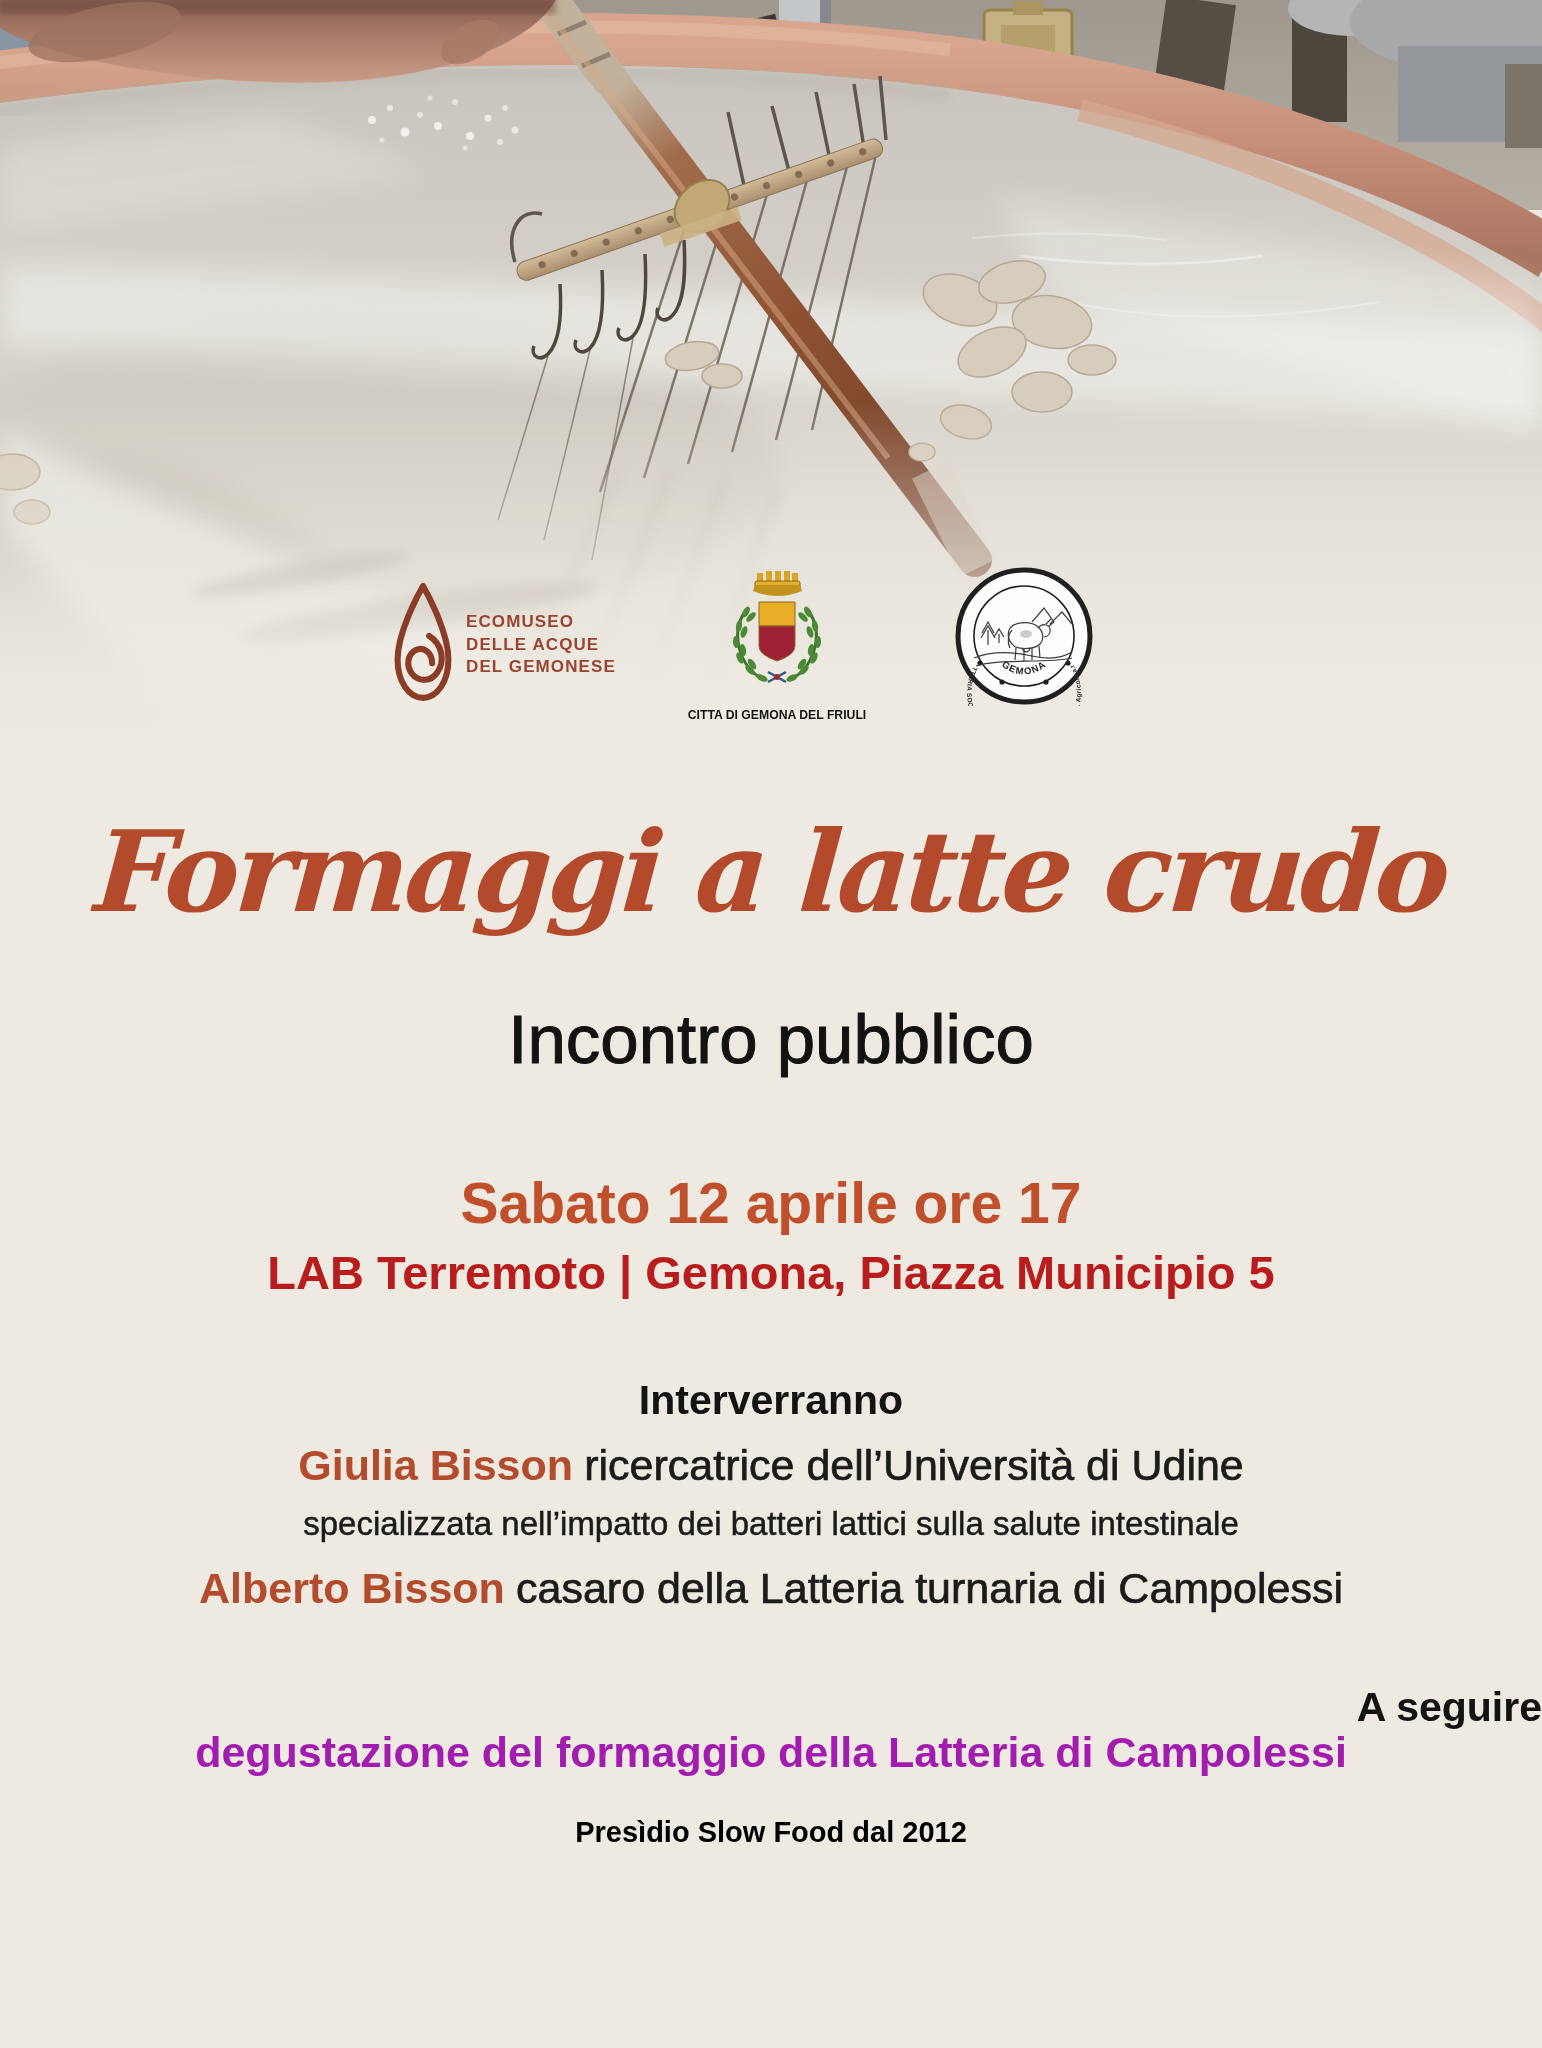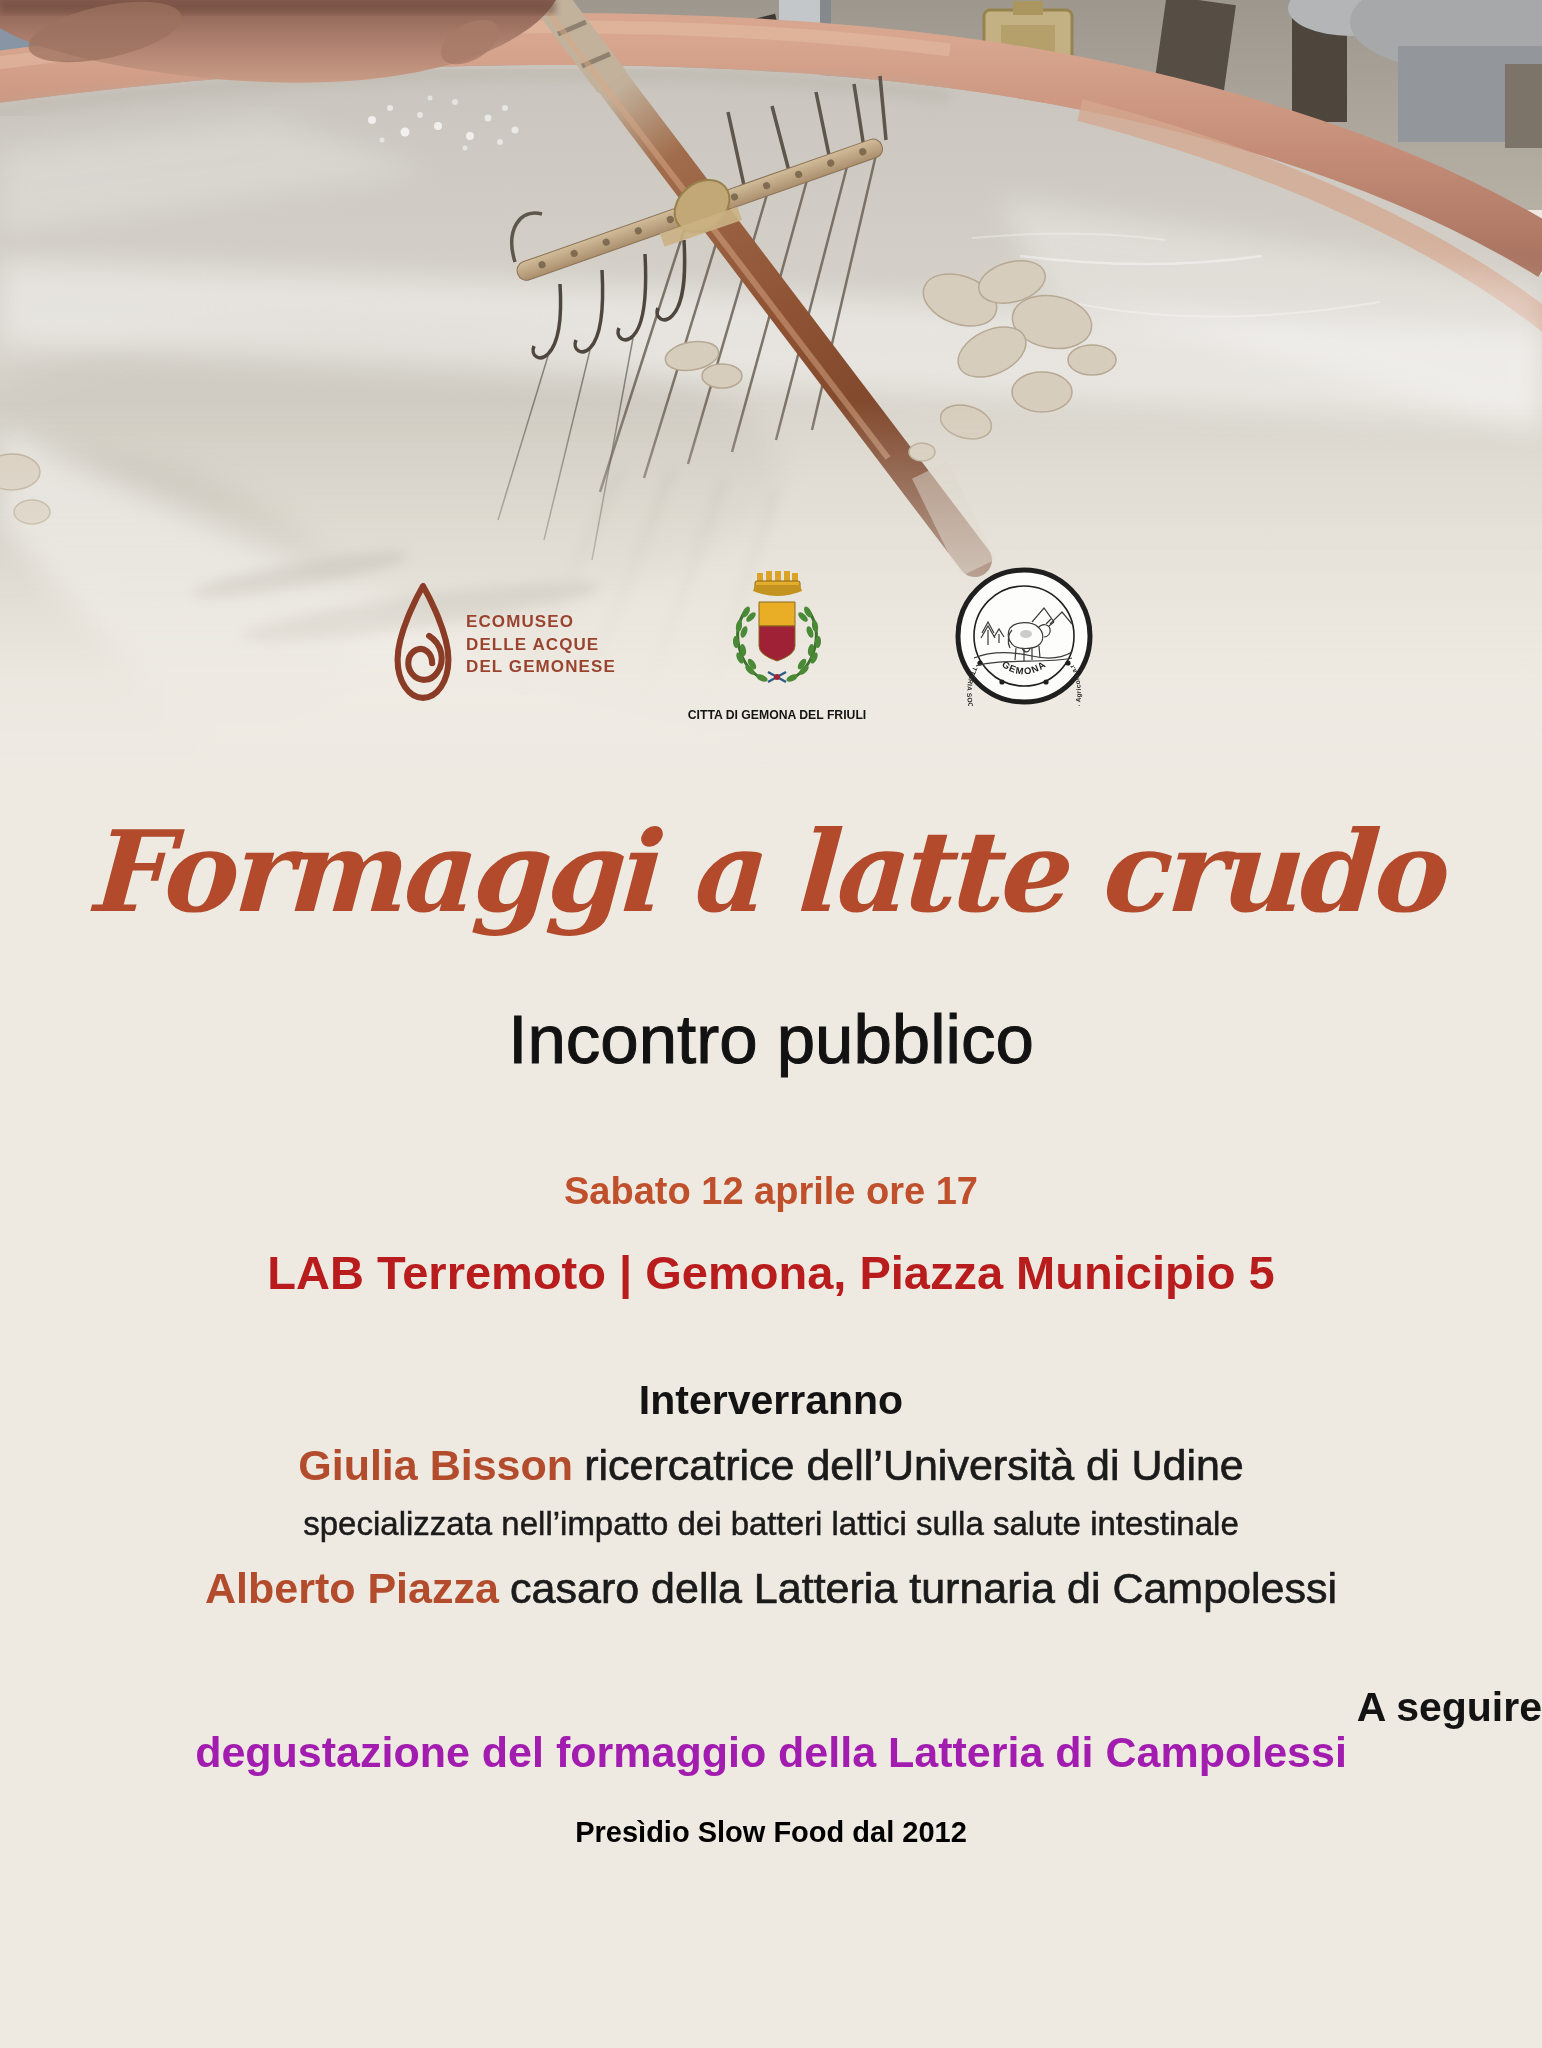--- a/index.html
+++ b/index.html
@@ -15,21 +15,21 @@
       line-height:1.35;white-space:nowrap;}
   #logo-gemona{left:662px;top:560px;width:230px;text-align:center;}
   #logo-gemona .caption{margin-top:3px;color:#141414;font-weight:bold;font-size:13px;
       letter-spacing:0px;transform:scaleX(.94);white-space:nowrap;}
   #logo-seal{left:954px;top:566px;width:140px;height:140px;}
   
   .line{position:absolute;left:0;width:1542px;text-align:center;z-index:2;white-space:nowrap;}
   #title-script{top:806px;font-family:"DejaVu Serif", serif;font-style:italic;font-weight:bold;
       font-size:112px;letter-spacing:-4px;color:#b24a2b;transform:skewX(-4deg);}
   #subtitle{top:1000px;font-size:69px;color:#121212;-webkit-text-stroke:1px #121212;}
-  #event-datetime{top:1170px;font-size:38px;font-weight:bold;color:#c0502c;}
+  #event-datetime{top:1170px;font-size:57px;font-weight:bold;color:#c0502c;}
   #event-location{top:1245px;font-size:47px;font-weight:bold;color:#b91c1c;}
   #speakers-heading{top:1377px;font-size:41px;font-weight:bold;color:#131313;}
   .speaker-line{font-size:43px;color:#1b1b1b;-webkit-text-stroke:.7px #1b1b1b;}
   #speaker1{top:1441px;}
   #speaker1-detail{top:1505px;font-size:33px;color:#1b1b1b;-webkit-text-stroke:.5px #1b1b1b;}
   #speaker2{top:1564px;}
   .speaker-name{font-weight:bold;color:#b34c2d;-webkit-text-stroke:0px;}
   .speaker-role{margin-left:.26em;}
   #footer-heading{top:1684px;font-size:41px;font-weight:bold;color:#131313;text-align:right;}
   #footer-tasting{top:1728px;font-size:43px;font-weight:bold;color:#a21caf;}
@@ -349,20 +349,20 @@
   <div class="line" id="event-datetime">Sabato 12 aprile ore 17</div>
   <div class="line" id="event-location">LAB Terremoto | Gemona, Piazza Municipio 5</div>
 
   <div class="line speaker-line" id="speaker1">
     <span class="speaker-name">Giulia Bisson</span><span class="speaker-role">ricercatrice dell’Università di Udine</span>
   </div>
 
   <div class="line" id="speakers-heading">Interverranno</div>
   <div class="line" id="speaker1-detail">specializzata nell’impatto dei batteri lattici sulla salute intestinale</div>
   <div class="line speaker-line" id="speaker2">
-    <span class="speaker-name">Alberto Piazza</span><span class="speaker-role">casaro della Latteria turnaria di Campolessi</span>
+    <span class="speaker-name">Alberto Bisson</span><span class="speaker-role">casaro della Latteria turnaria di Campolessi</span>
   </div>
 
   <div class="line" id="footer-heading">A seguire</div>
   <div class="line" id="footer-tasting">degustazione del formaggio della Latteria di Campolessi</div>
   <div class="line" id="footer-presidio">Presìdio Slow Food dal 2012</div>
 
 </div>
 
 </body></html>

